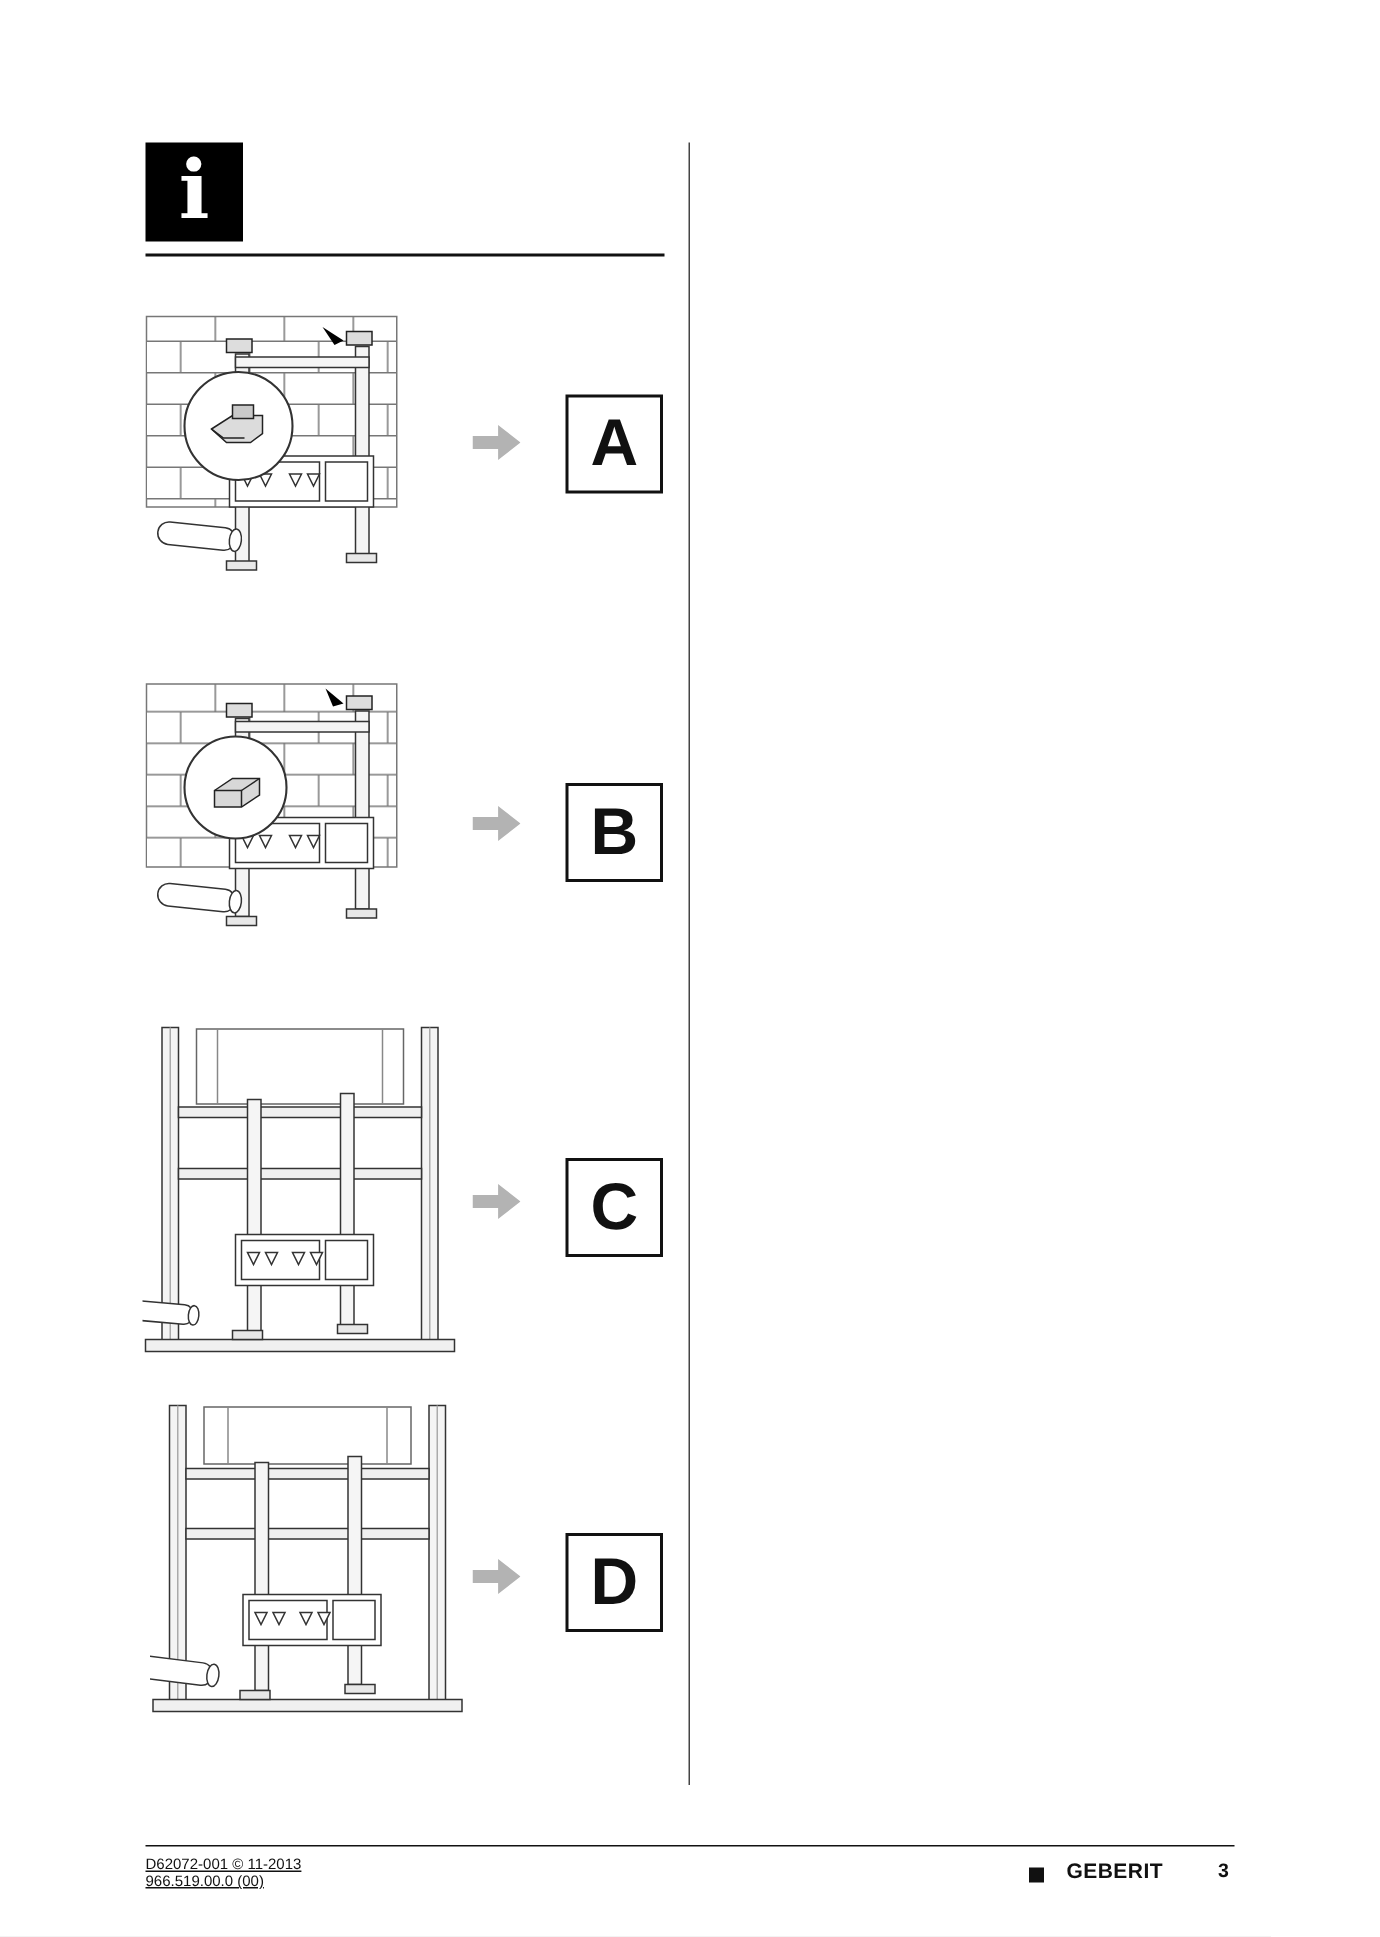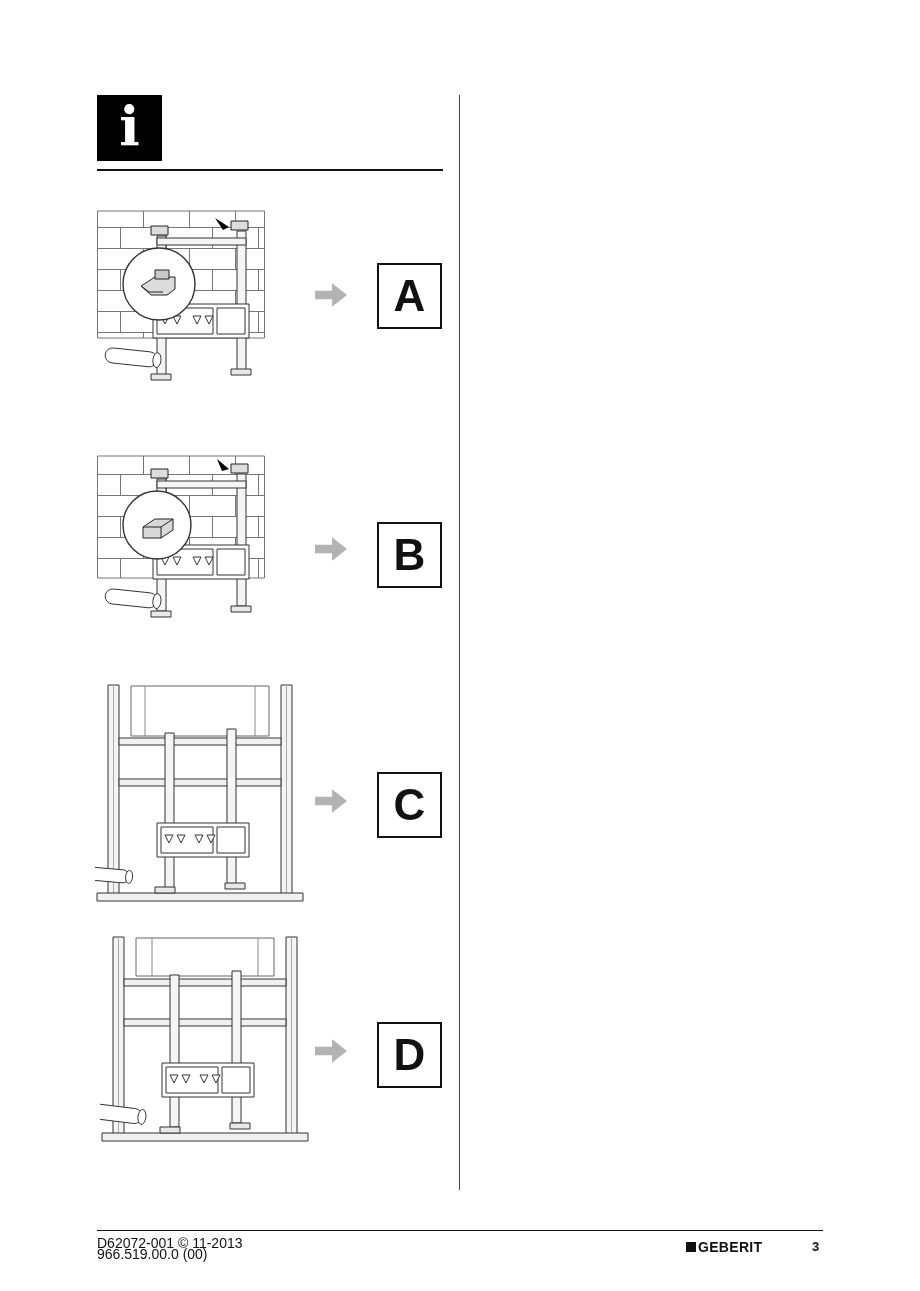--- a/index.html
+++ b/index.html
@@ -36,25 +36,25 @@
     border:2px solid #111;background:#fff;
     display:flex;align-items:center;justify-content:center;
     font-weight:700;font-size:44px;color:#111;
   }
   
   .footer-rule{
     position:absolute;left:97px;top:1230px;width:726px;height:1px;background:#111;
   }
   .footer-left{
     position:absolute;left:97px;top:1238px;
-    font-size:14px;line-height:11px;color:#111;
+    font-size:10px;line-height:11px;color:#111;text-decoration:underline;
   }
   .brand{
     position:absolute;left:686px;top:1239px;
-    display:flex;align-items:center;gap:2px;
+    display:flex;align-items:flex-end;gap:15px;
     font-weight:700;font-size:14px;color:#111;letter-spacing:0.3px;
   }
   .brand .flag{width:10px;height:10px;background:#111;display:inline-block;}
   .page-num{
     position:absolute;left:812px;top:1239px;
     font-weight:700;font-size:13px;color:#111;
   }
   svg *{vector-effect:non-scaling-stroke;}
 </style>
 </head>

